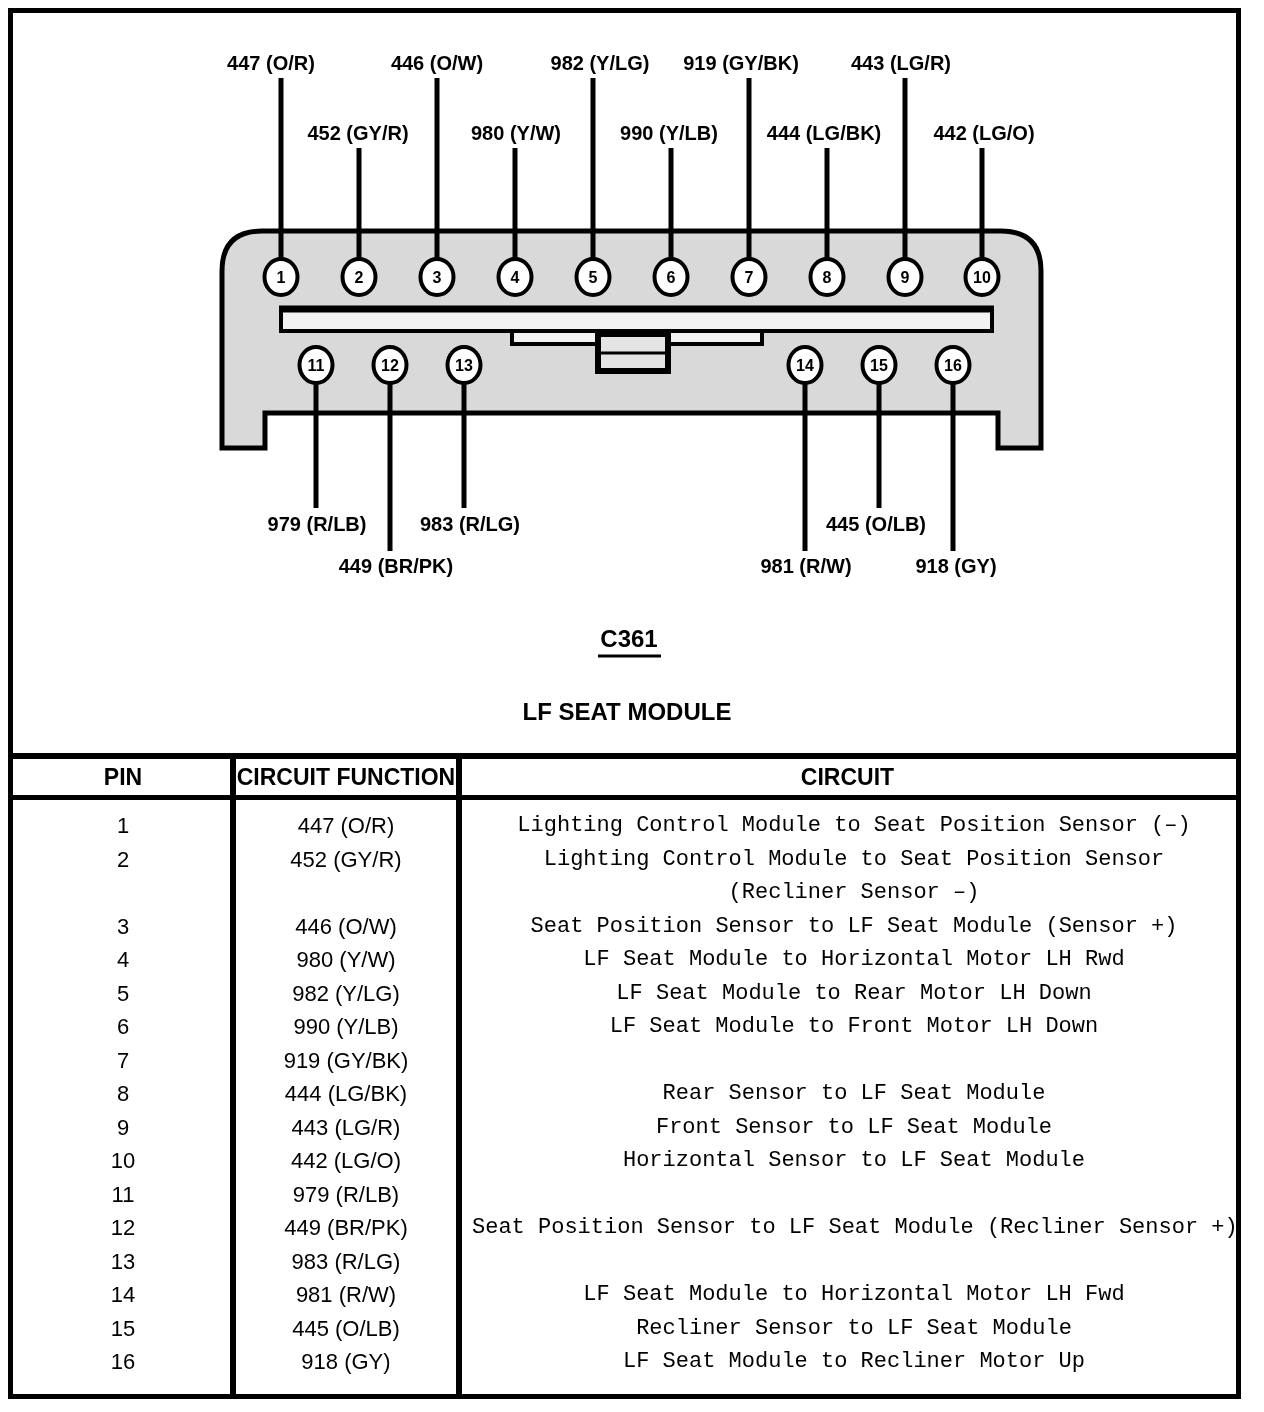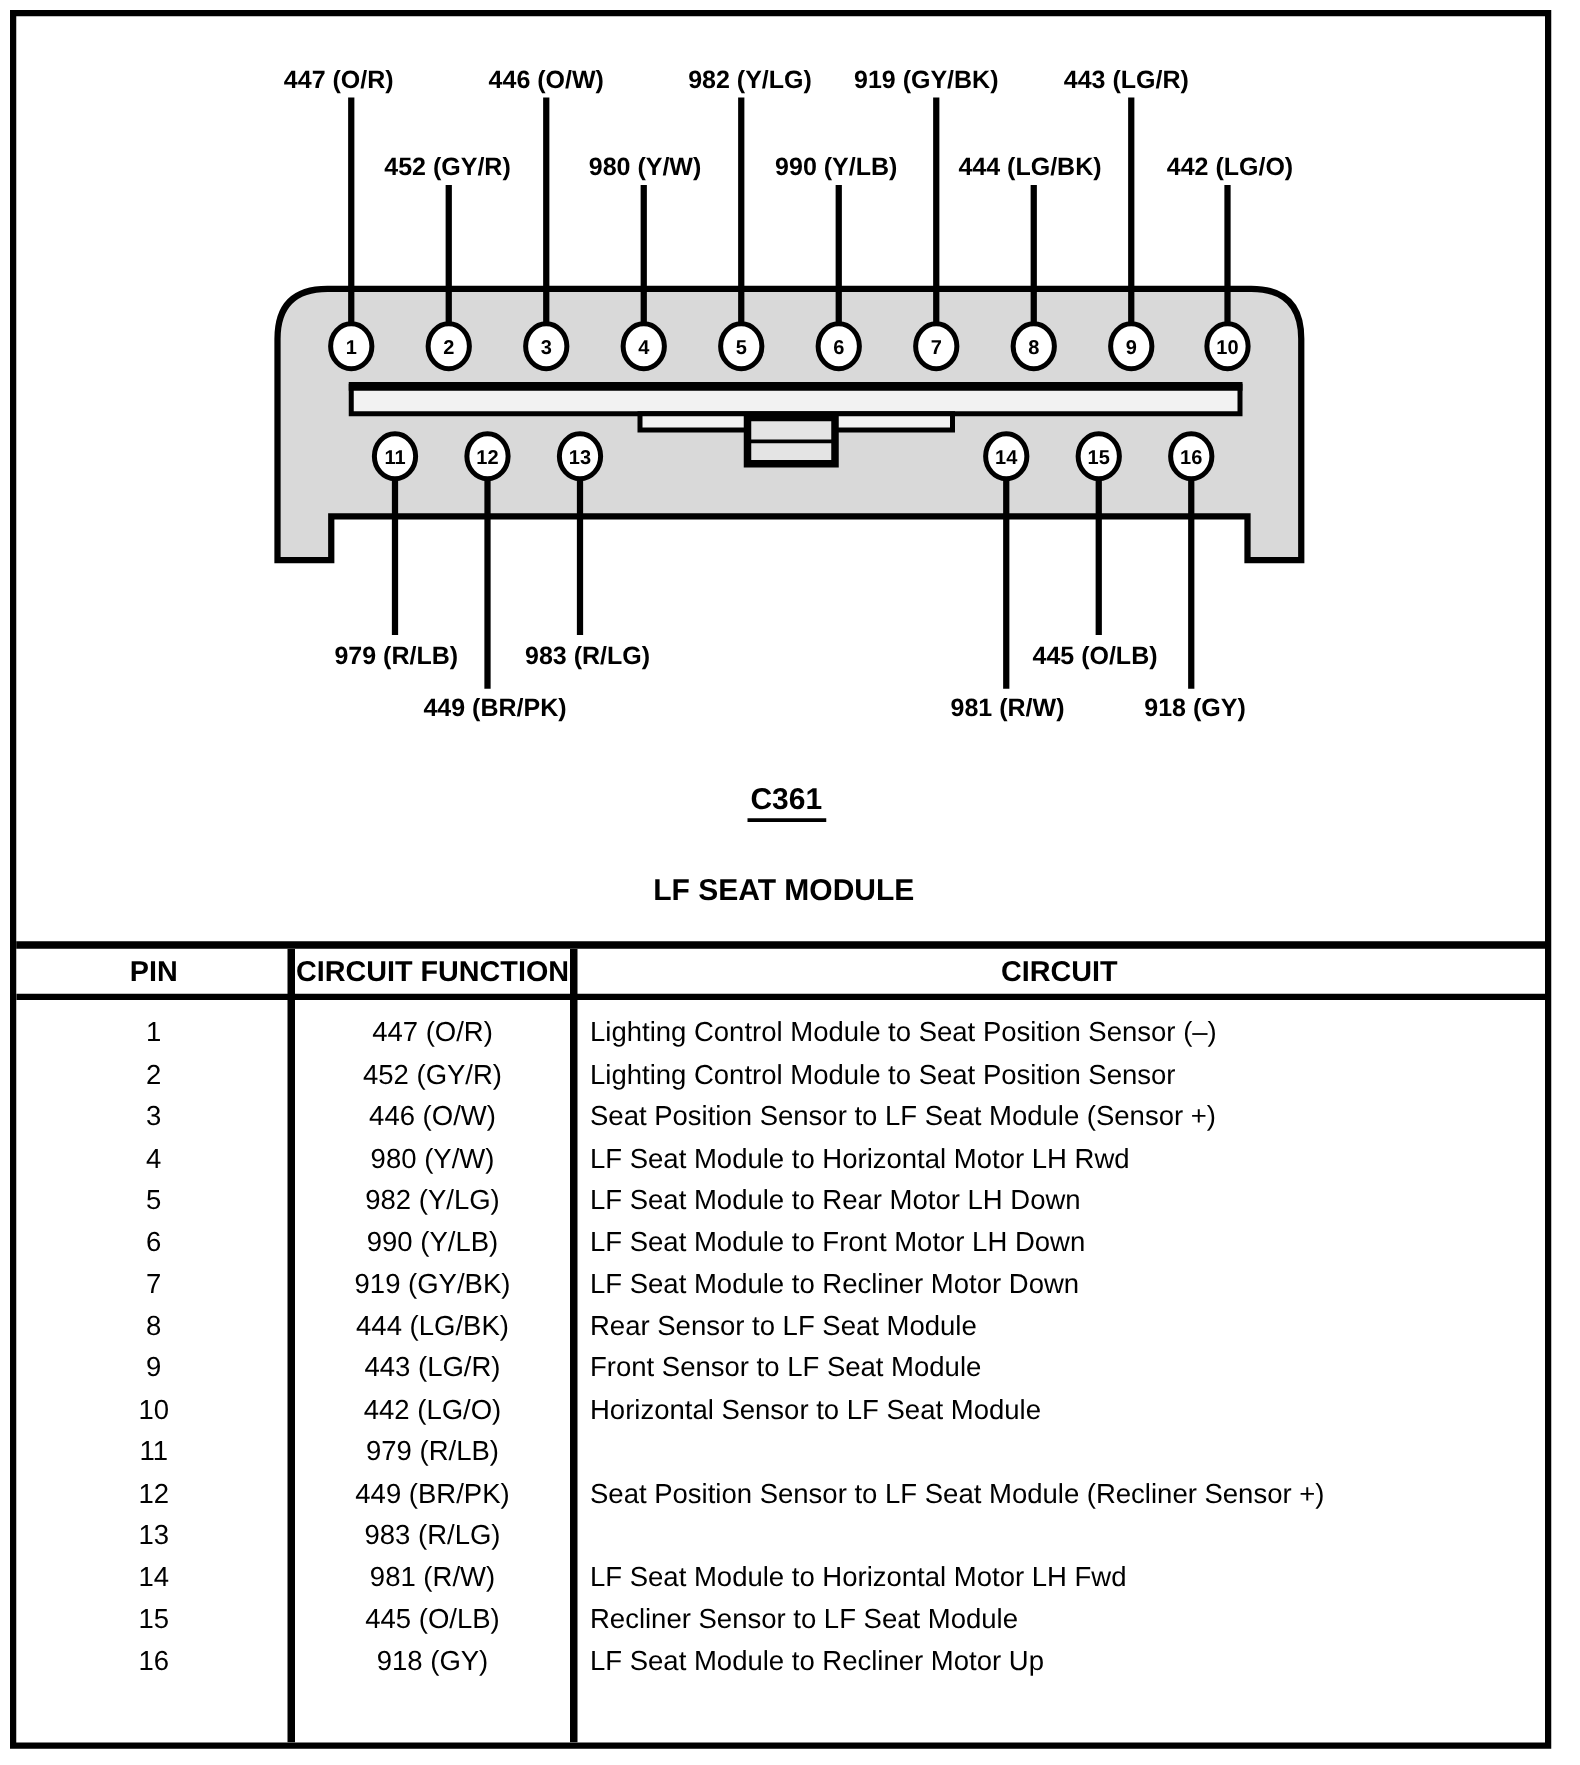--- a/index.html
+++ b/index.html
@@ -37,21 +37,21 @@
     height:36px;line-height:36px;
     border-bottom:5px solid #000;
     font-weight:bold;font-size:23px;
   }
   .th{text-align:center;white-space:nowrap;}
   #table-body{padding-top:9px;font-size:22px;line-height:33.5px;}
   .trow{display:grid;grid-template-columns:220px 226px 1fr;}
   .td{white-space:nowrap;align-self:start;}
   .td-pin{text-align:center;}
   .td-circuit{text-align:center;}
-  .td-fn{text-align:left;padding-left:13px;}
+  .td-fn{text-align:center;padding-left:13px;font-family:Liberation Mono, monospace;}
   
   text{font-family:"Liberation Sans","DejaVu Sans",sans-serif;fill:#000;}
   .wire-label{font-size:20px;font-weight:bold;text-anchor:middle;}
   .pin-num{font-size:16px;font-weight:bold;text-anchor:middle;}
   .title-text{font-size:24px;font-weight:bold;text-anchor:middle;}
 </style>
 </head>
 <body>
 
 <div id="page">
@@ -186,20 +186,21 @@
             <div class="td td-circuit">447 (O/R)</div>
             <div class="td td-fn">
               <div>Lighting Control Module to Seat Position Sensor (–)</div>
             </div>
           </div>
           <div class="trow">
             <div class="td td-pin">2</div>
             <div class="td td-circuit">452 (GY/R)</div>
             <div class="td td-fn">
               <div>Lighting Control Module to Seat Position Sensor</div>
+              <div>(Recliner Sensor –)</div>
             </div>
           </div>
           <div class="trow">
             <div class="td td-pin">3</div>
             <div class="td td-circuit">446 (O/W)</div>
             <div class="td td-fn">
               <div>Seat Position Sensor to LF Seat Module (Sensor +)</div>
             </div>
           </div>
           <div class="trow">
@@ -219,23 +220,20 @@
           <div class="trow">
             <div class="td td-pin">6</div>
             <div class="td td-circuit">990 (Y/LB)</div>
             <div class="td td-fn">
               <div>LF Seat Module to Front Motor LH Down</div>
             </div>
           </div>
           <div class="trow">
             <div class="td td-pin">7</div>
             <div class="td td-circuit">919 (GY/BK)</div>
-            <div class="td td-fn">
-              <div>LF Seat Module to Recliner Motor Down</div>
-            </div>
           </div>
           <div class="trow">
             <div class="td td-pin">8</div>
             <div class="td td-circuit">444 (LG/BK)</div>
             <div class="td td-fn">
               <div>Rear Sensor to LF Seat Module</div>
             </div>
           </div>
           <div class="trow">
             <div class="td td-pin">9</div>

